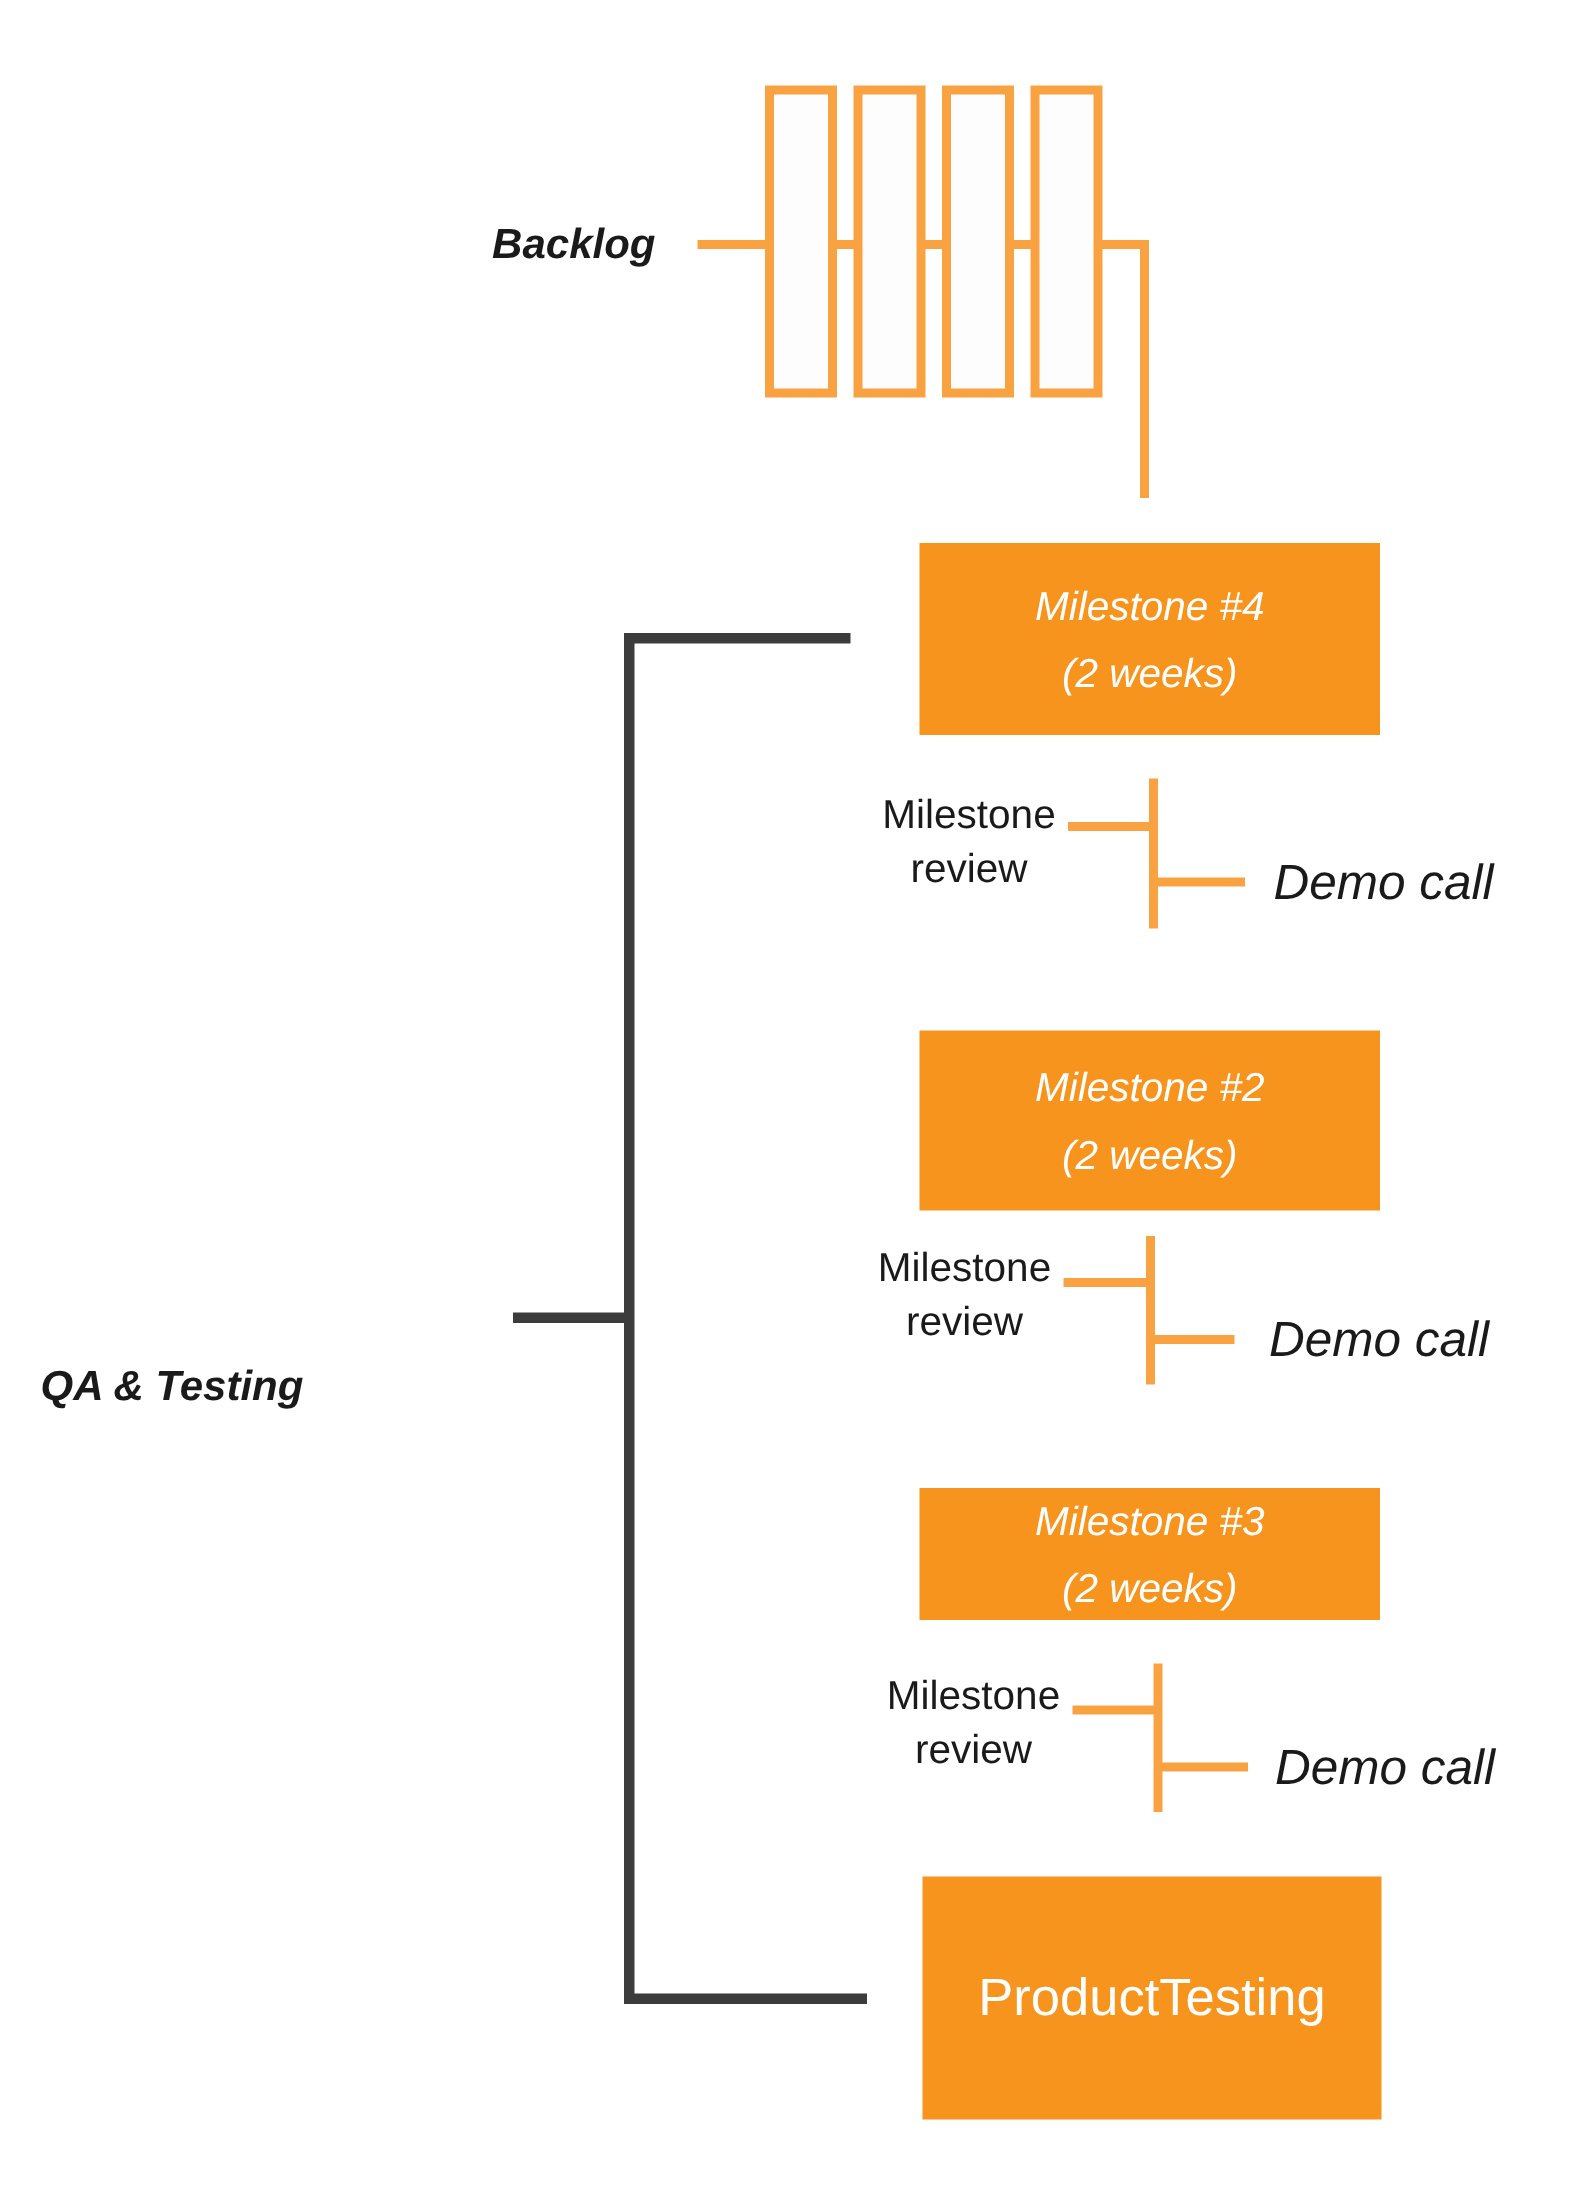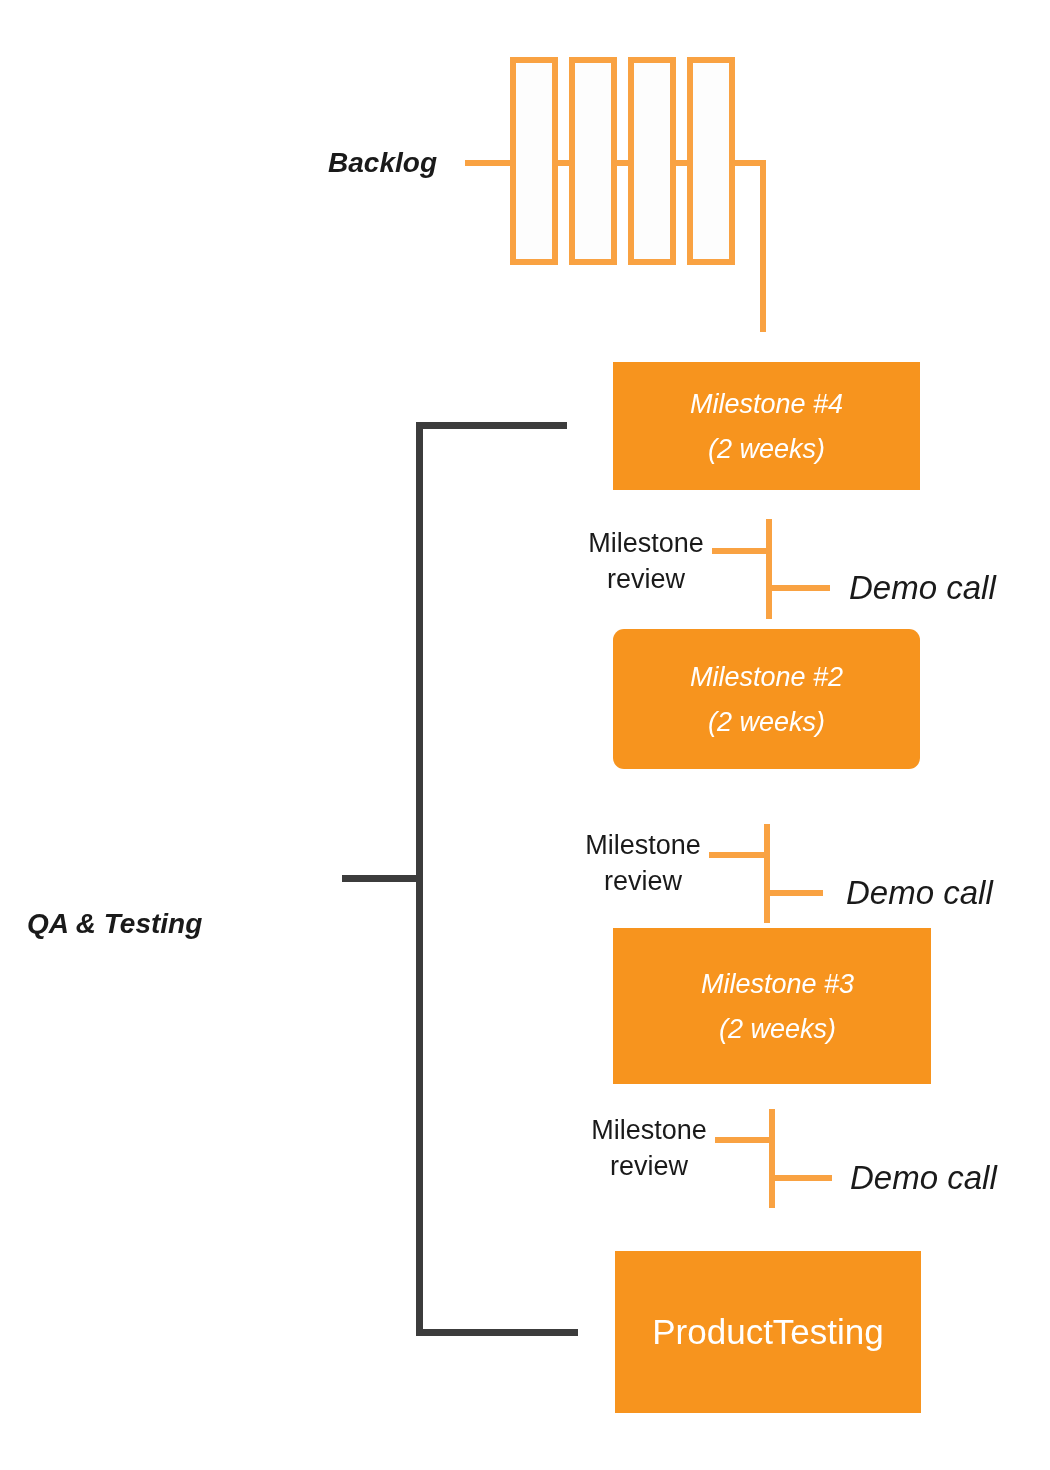--- a/index.html
+++ b/index.html
@@ -102,37 +102,37 @@
     <div class="oline" style="left:766px;top:519px;width:6px;height:100px;"></div>
     <div class="oline" style="left:712px;top:548px;width:57px;height:6px;"></div>
     <div class="oline" style="left:769px;top:585px;width:61px;height:6px;"></div>
     <div class="review-label" style="left:585px;top:525px;">
       <div>Milestone</div>
       <div>review</div>
     </div>
     <div class="demo-label" style="left:849px;top:570px;">Demo call</div>
   </div>
 
-  <div class="mbox" style="top:629px;height:140px;border-radius:11px;">
+  <div class="mbox" style="top:687px;height:120px;">
     <div>Milestone #2</div>
     <div>(2 weeks)</div>
   </div>
 
   <div>
     <div class="oline" style="left:764px;top:824px;width:6px;height:99px;"></div>
     <div class="oline" style="left:709px;top:852px;width:58px;height:6px;"></div>
     <div class="oline" style="left:767px;top:890px;width:56px;height:6px;"></div>
     <div class="review-label" style="left:582px;top:827px;">
       <div>Milestone</div>
       <div>review</div>
     </div>
     <div class="demo-label" style="left:846px;top:875px;">Demo call</div>
   </div>
 
-  <div class="mbox" style="top:928px;height:156px;padding-left:11px;">
+  <div class="mbox" style="top:992px;height:88px;">
     <div>Milestone #3</div>
     <div>(2 weeks)</div>
   </div>
 
   <div>
     <div class="oline" style="left:769px;top:1109px;width:6px;height:99px;"></div>
     <div class="oline" style="left:715px;top:1137px;width:57px;height:6px;"></div>
     <div class="oline" style="left:772px;top:1175px;width:60px;height:6px;"></div>
     <div class="review-label" style="left:588px;top:1112px;">
       <div>Milestone</div>

